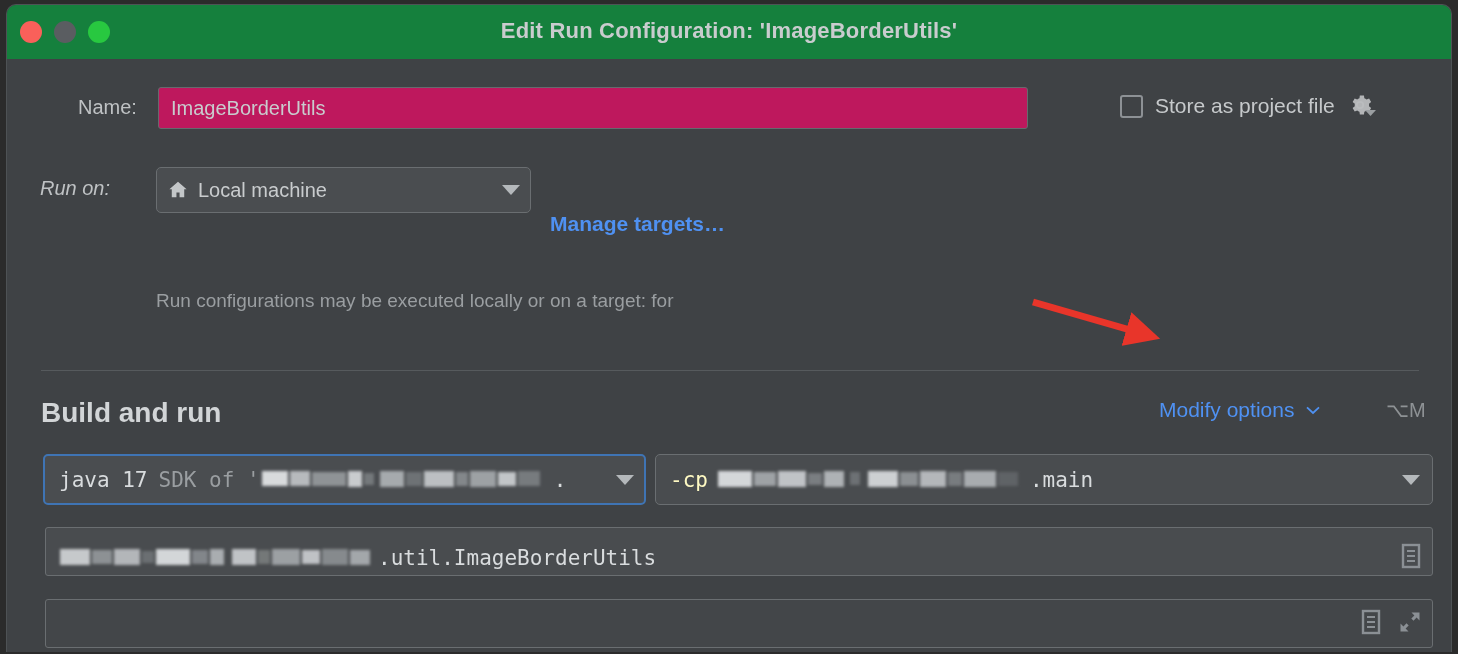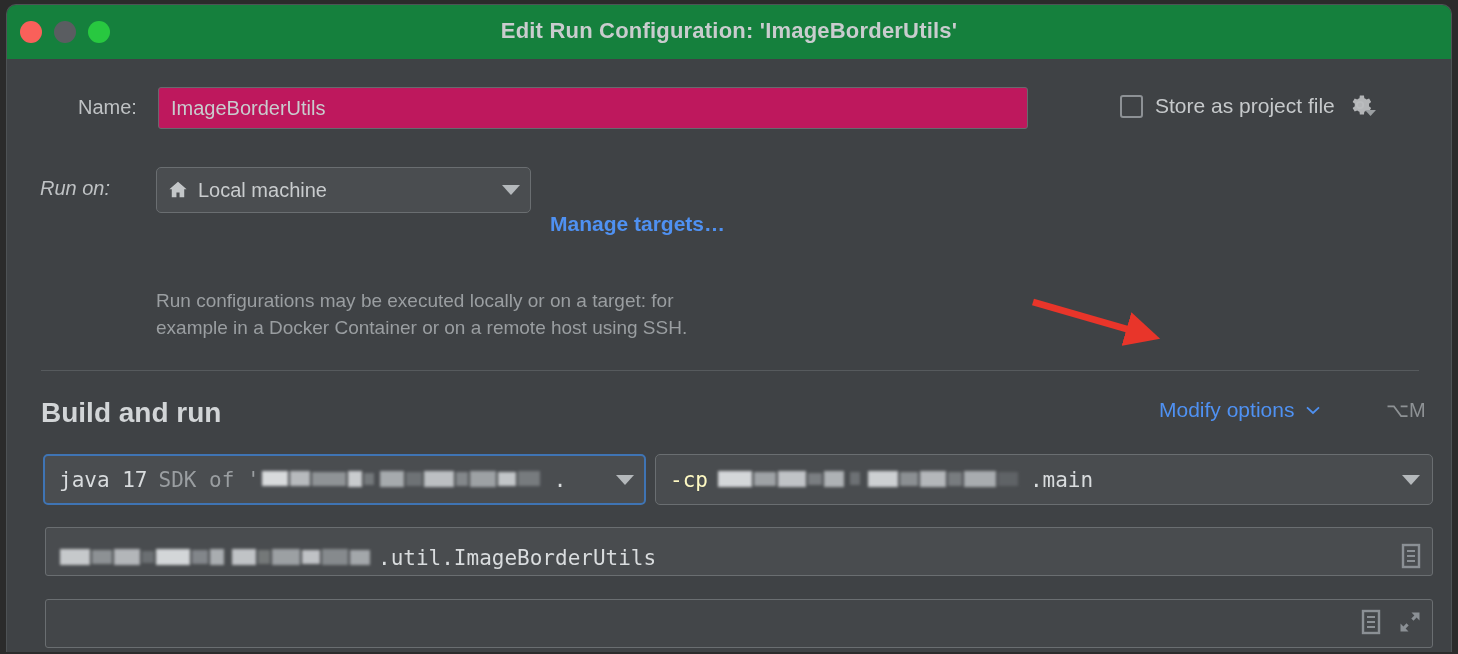--- a/index.html
+++ b/index.html
@@ -399,21 +399,20 @@
           </svg>
         </span>
         <span class="combo-text">Local machine</span>
         <span class="tri"></span>
       </div>
       <span class="manage-link">Manage targets…</span>
     </div>
 
     <div class="helptext">
       <div>Run configurations may be executed locally or on a target: for</div>
-      <div>example in a Docker Container or on a remote host using SSH.</div>
     </div>
 
     <div class="separator"></div>
 
     <div class="build-title">Build and run</div>
     <div class="modify-link">
       <span>Modify options</span>
       <span class="modify-chev">
         <svg width="14" height="9" viewBox="0 0 14 9">
             <path fill="none" stroke="#4f91f2" stroke-width="1.8" d="M1 1.4L7 7l6-5.6"></path>

